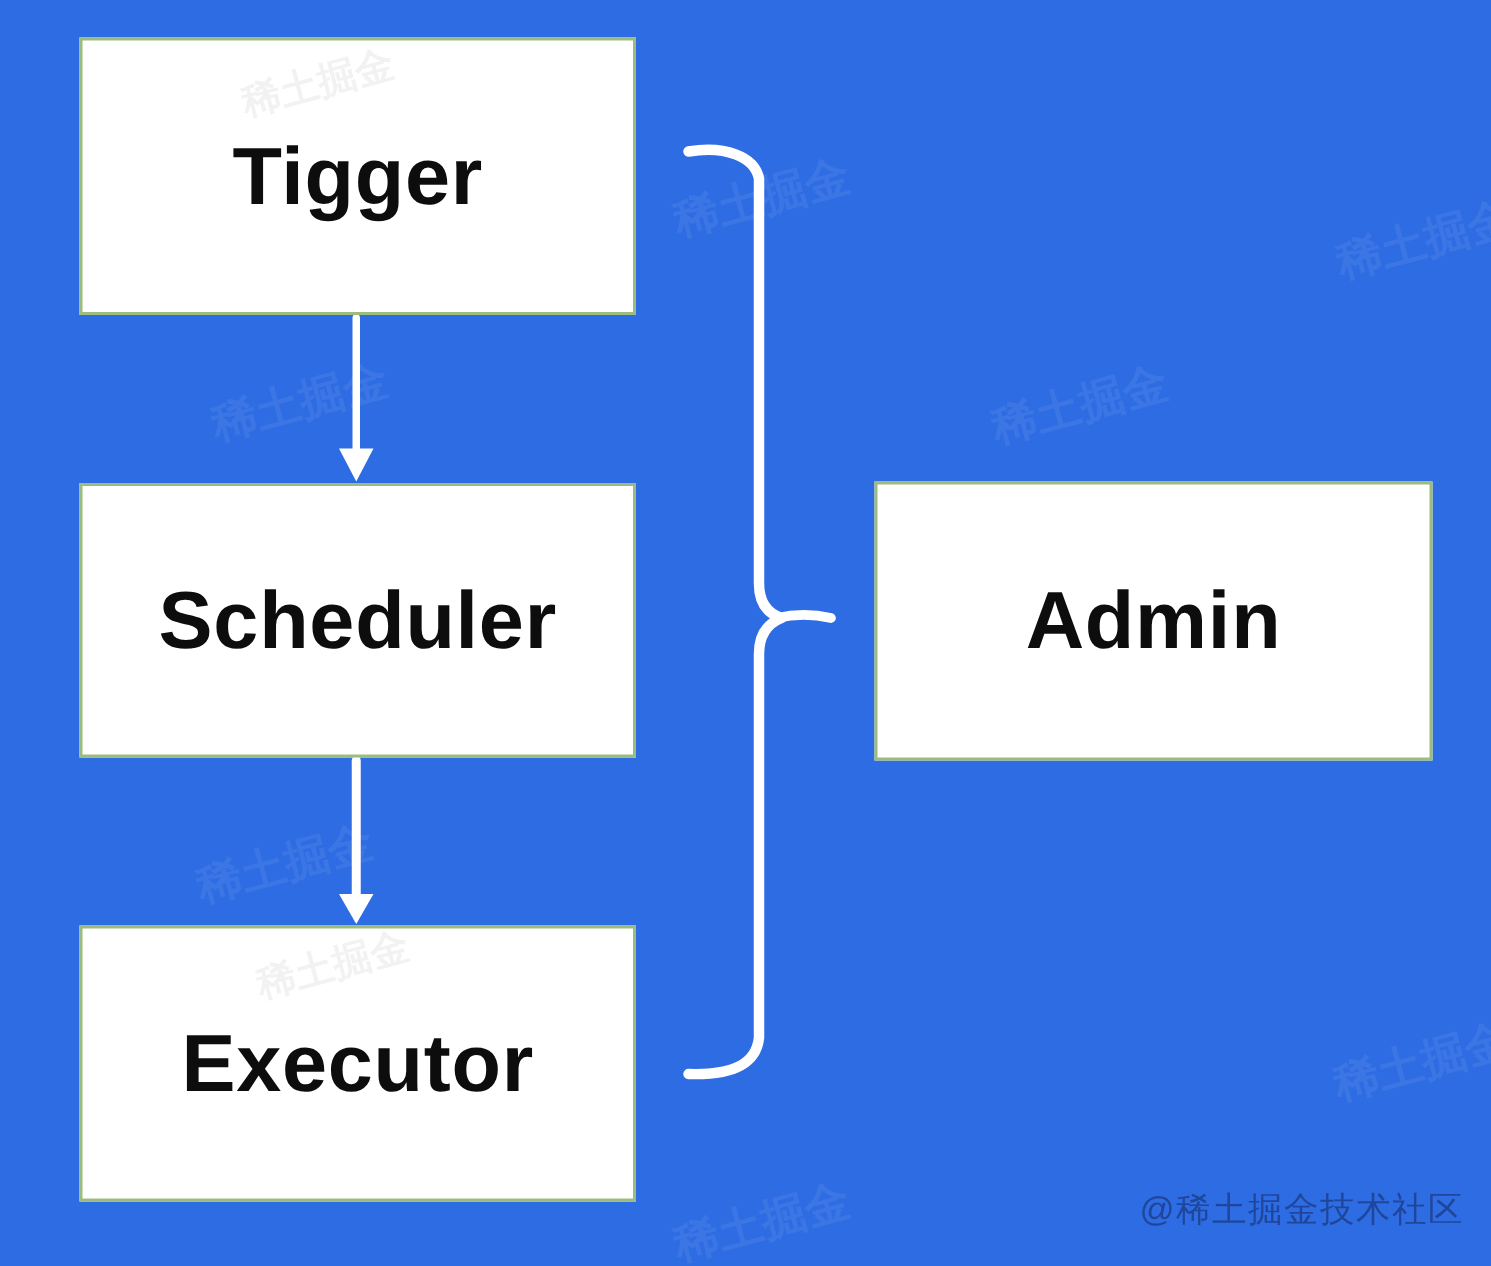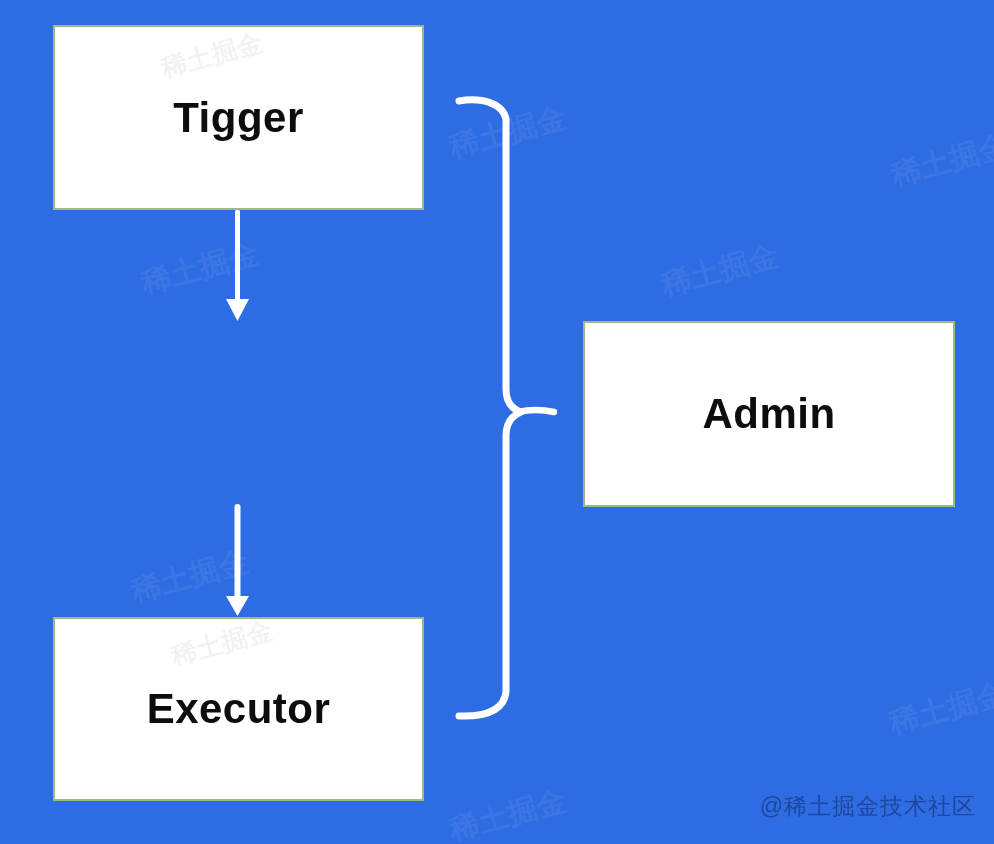--- a/index.html
+++ b/index.html
@@ -28,21 +28,21 @@
   }
   .node {
     position: absolute;
     background: var(--node-fill);
     border: 2px solid var(--node-border);
     display: flex;
     align-items: center;
     justify-content: center;
   }
   .node-label {
-    font-size: 42px;
+    font-size: 54px;
     font-weight: 600;
     letter-spacing: 0.5px;
     color: var(--node-text);
   }
   #node-tigger    { left: 53px;  top: 25px;  width: 371px; height: 185px; }
   #node-scheduler { left: 53px;  top: 322px; width: 371px; height: 183px; }
   #node-executor  { left: 53px;  top: 617px; width: 371px; height: 184px; }
   #node-admin     { left: 583px; top: 321px; width: 372px; height: 186px; }
 
   .wm-faint {
@@ -99,20 +99,23 @@
     <polygon points="226,596 249,596 237.5,616" fill="#ffffff"></polygon>
 
     <path d="M 459 101 C 483 97 503 104 506 119 L 506 389 Q 506 407 521 412 Q 506 418 506 436 L 506 692 C 504 709 489 717 459 716" stroke="#ffffff" stroke-width="7" fill="none" stroke-linecap="round" stroke-linejoin="round"></path>
 
     <path d="M 518 412 C 531 409 545 410 554 412" stroke="#ffffff" stroke-width="6.5" fill="none" stroke-linecap="round"></path>
   </svg>
 
   <div class="node" id="node-tigger">
     <span class="node-label">Tigger</span>
   </div>
+  <div class="node" id="node-scheduler">
+    <span class="node-label">Scheduler</span>
+  </div>
   <div class="node" id="node-executor">
     <span class="node-label">Executor</span>
   </div>
   <div class="node" id="node-admin">
     <span class="node-label">Admin</span>
   </div>
 
   <span class="wm-dark" style="left:160px; top:38px;">稀土掘金</span>
   <span class="wm-dark" style="left:170px; top:626px;">稀土掘金</span>
 

